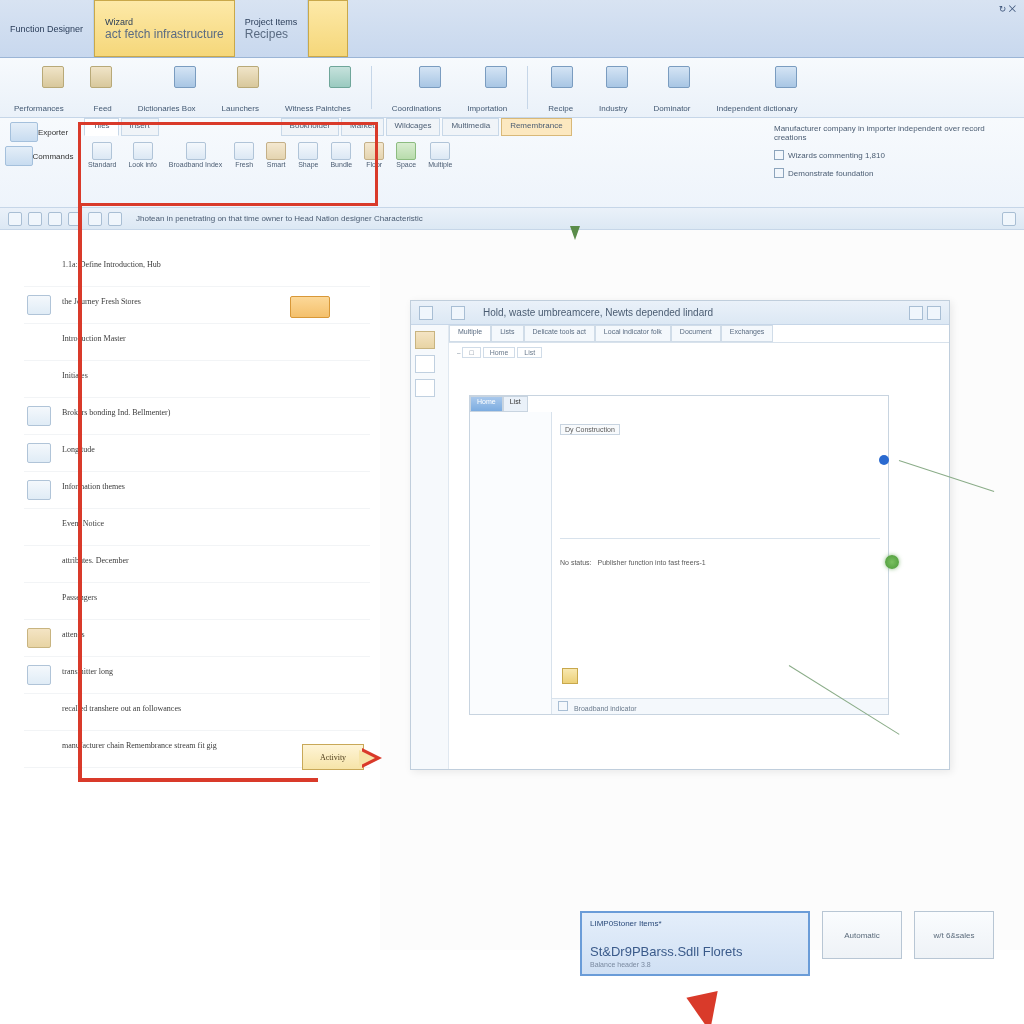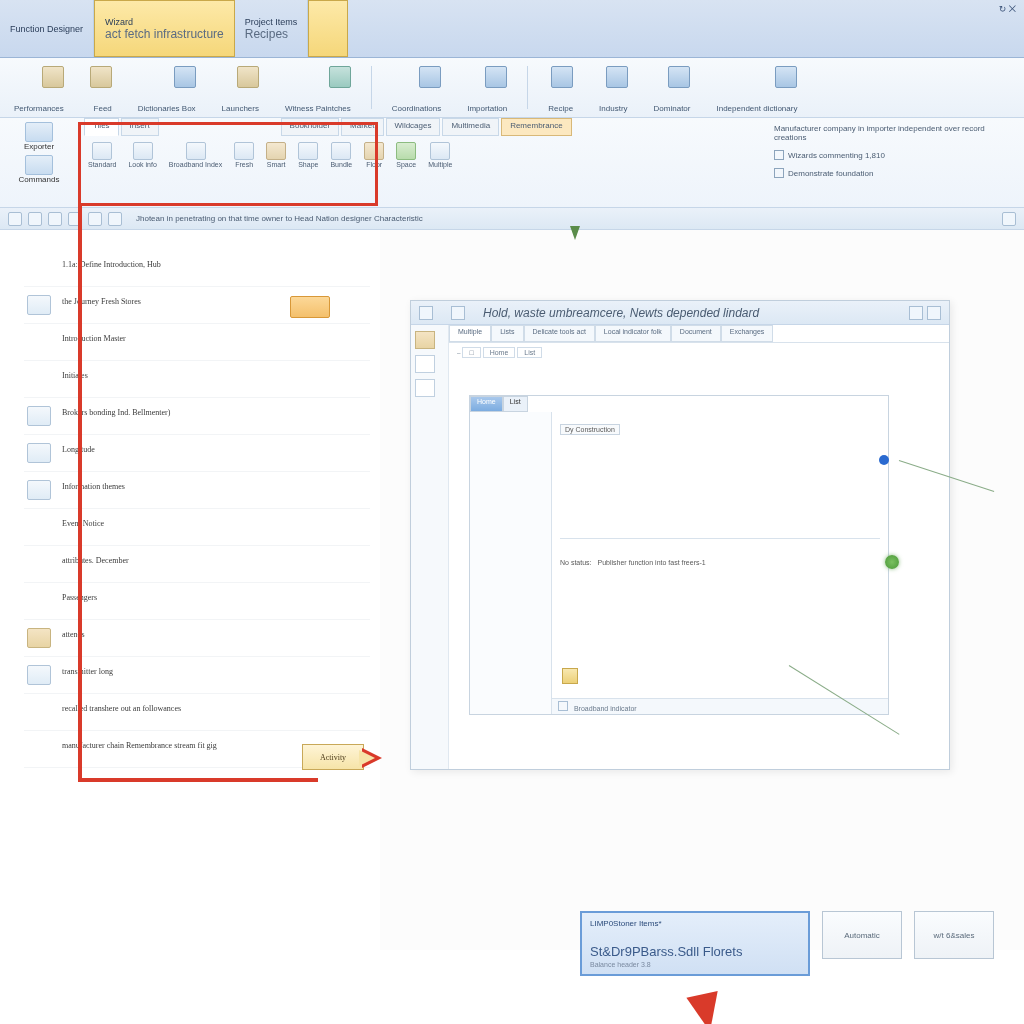--- a/index.html
+++ b/index.html
@@ -14,21 +14,21 @@
 .ribbon1 { height:60px; background:linear-gradient(#f7fafd,#eaf1f9); border-bottom:1px solid #c6d6e8; display:flex; padding:4px 8px; gap:14px; }
 .rgrp{display:flex; flex-direction:column; align-items:flex-end; justify-content:flex-end; gap:16px; padding:0 6px;}
 .rgrp .ico{width:22px;height:22px;background:linear-gradient(#f0e4c8,#d8c89c); border:1px solid #b8a978; border-radius:2px;}
 .rgrp .ico.blue{background:linear-gradient(#d4e4f4,#a8c6e4); border-color:#7a9cc0;}
 .rgrp .ico.teal{background:linear-gradient(#c6e2dc,#9acac0); border-color:#6fa69a;}
 .rgrp .lbl{font-size:8px; color:#425872; text-align:center; white-space:nowrap;}
 .rsep{width:1px; background:#c6d6e8; margin:4px 0;}
 
 .ribbon2 { height:90px; background:linear-gradient(#f7fafd,#eef4fb); border-bottom:1px solid #c6d6e8; display:flex; position:relative; }
 .rib2-left{width:78px; padding:4px; display:flex; flex-direction:column; gap:4px; font-size:8px;}
-.rib2-left .bi{display:flex; flex-direction:column; align-items:center;justify-content:center;}
+.rib2-left .bi{display:flex; flex-direction:row; align-items:center;justify-content:center;}
 .rib2-left .bi .ic{width:28px;height:20px;background:linear-gradient(#e4eef8,#c8dcf0);border:1px solid #a4c0dc;border-radius:2px;}
 .rib2-main{flex:1; display:flex; padding:4px 6px; gap:4px; flex-wrap:wrap; align-content:flex-start;}
 .smbtn{display:flex; flex-direction:column; align-items:center; gap:1px; padding:2px 4px;}
 .smbtn .ic{width:20px;height:18px;border:1px solid #b0c4d8;border-radius:2px;background:linear-gradient(#f4f8fc,#dce8f4);}
 .smbtn .ic.tan{background:linear-gradient(#f4e8d0,#e4d4b0);border-color:#c4b088;}
 .smbtn .ic.grn{background:linear-gradient(#d8ecd0,#b8dcac);border-color:#8cbc80;}
 .smbtn .lb{font-size:7px;color:#4a5c72;white-space:nowrap;}
 .tabstrip{position:absolute; top:0; left:80px; right:0; height:18px; display:flex; gap:2px; font-size:8px; padding-left:4px;}
 .tabstrip .ts{padding:2px 8px; background:#f0f4f8; border:1px solid #c8d8e8; color:#4a5c72;}
 .tabstrip .ts.act{background:#fff; border-bottom-color:#fff;}
@@ -50,21 +50,21 @@
 .side{width:380px; padding:20px 10px 10px 24px; background:#fff;}
 .side-item{display:flex; align-items:flex-start; gap:8px; padding:6px 0; border-bottom:1px solid #f2f4f6;}
 .side-item .sic{width:30px; height:24px; display:flex; align-items:center; justify-content:center; flex-shrink:0;}
 .side-item .sic .box{width:24px;height:20px;border:1px solid #b0c4d8;background:linear-gradient(#f4f8fc,#e0ecf6);border-radius:2px;}
 .side-item .sic .box.tan{background:linear-gradient(#f4e4c4,#e8d4a4);border-color:#c8b480;}
 .side-item .stxt{flex:1; font-size:8px; color:#3a3a3a; font-family:"Times New Roman",serif; padding-top:4px;}
 
 .canvas{flex:1; background:#fcfcfc; padding:20px; position:relative;}
 .arrow-down{position:absolute; left:190px; top:-4px; width:0;height:0;border-left:5px solid transparent;border-right:5px solid transparent;border-top:14px solid #5a8c4a;}
 .inner-win{position:absolute; left:30px; top:70px; width:540px; height:470px; border:1px solid #c0cedc; background:#fff; box-shadow:2px 2px 8px rgba(0,0,0,0.08);}
-.iw-title{height:24px; background:linear-gradient(#eaf1f9,#dce8f4); border-bottom:1px solid #c6d6e8; display:flex; align-items:center; padding:0 8px; gap:18px; font-size:12px; color:#4a5c72;font-style:italic;}
+.iw-title{height:24px; background:linear-gradient(#eaf1f9,#dce8f4); border-bottom:1px solid #c6d6e8; display:flex; align-items:center; padding:0 8px; gap:18px; font-size:10px; color:#4a5c72;}
 .iw-title .tic{width:14px;height:14px;border:1px solid #a8bed4;background:#f0f6fc;}
 .iw-body{display:flex; height:calc(100% - 24px);}
 .iw-left{width:38px; background:#f6f9fc; border-right:1px solid #e0e8f0; display:flex; flex-direction:column; gap:6px; padding:6px 4px;}
 .iw-left .li{width:20px;height:18px;border:1px solid #c0d0e0;background:#fff;}
 .iw-left .li.tan{background:linear-gradient(#f4e4c4,#e8d4a4);border-color:#c8b480;}
 .iw-main{flex:1; position:relative;}
 .iw-tabs{height:18px; display:flex; gap:0; font-size:7px; border-bottom:1px solid #d8e2ec;}
 .iw-tabs .iwt{padding:2px 8px; border:1px solid #d0dce8; background:#f4f8fc; color:#5a6c82;}
 .iw-tabs .iwt.act{background:#fff;}
 .iw-browser{position:absolute; left:20px; top:70px; width:420px; height:320px; border:1px solid #c8d4e0; background:#fff;}

